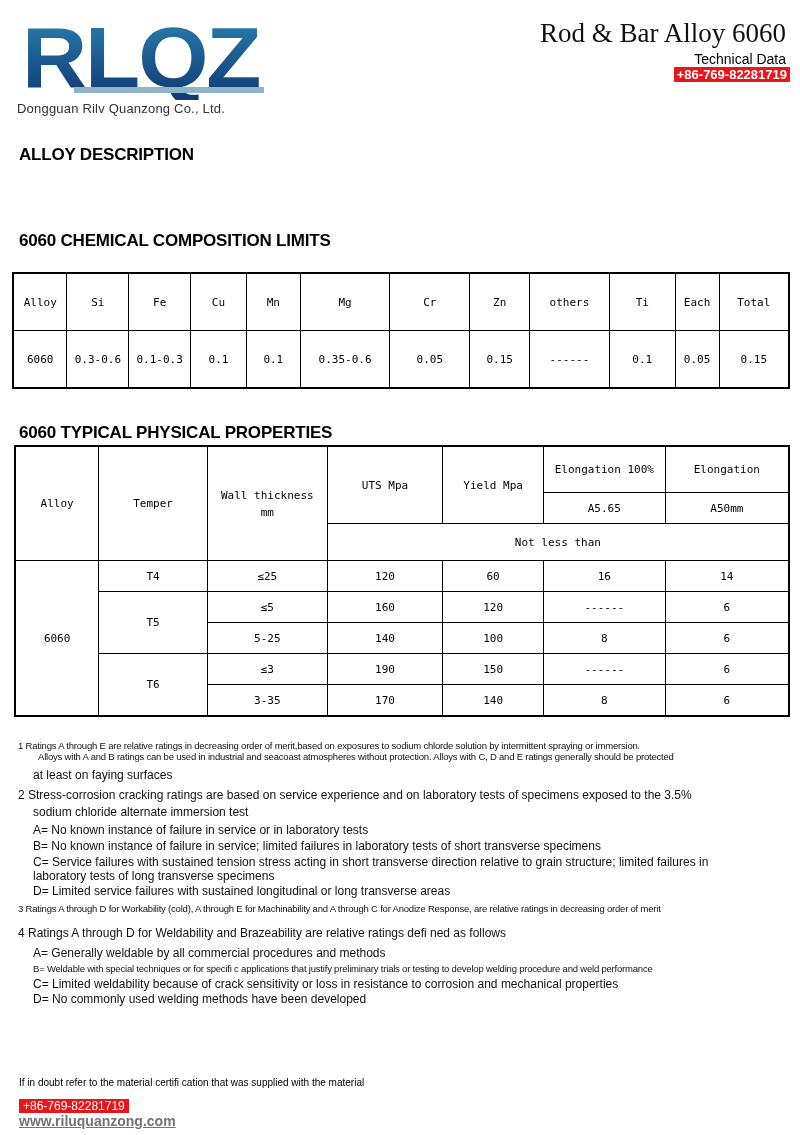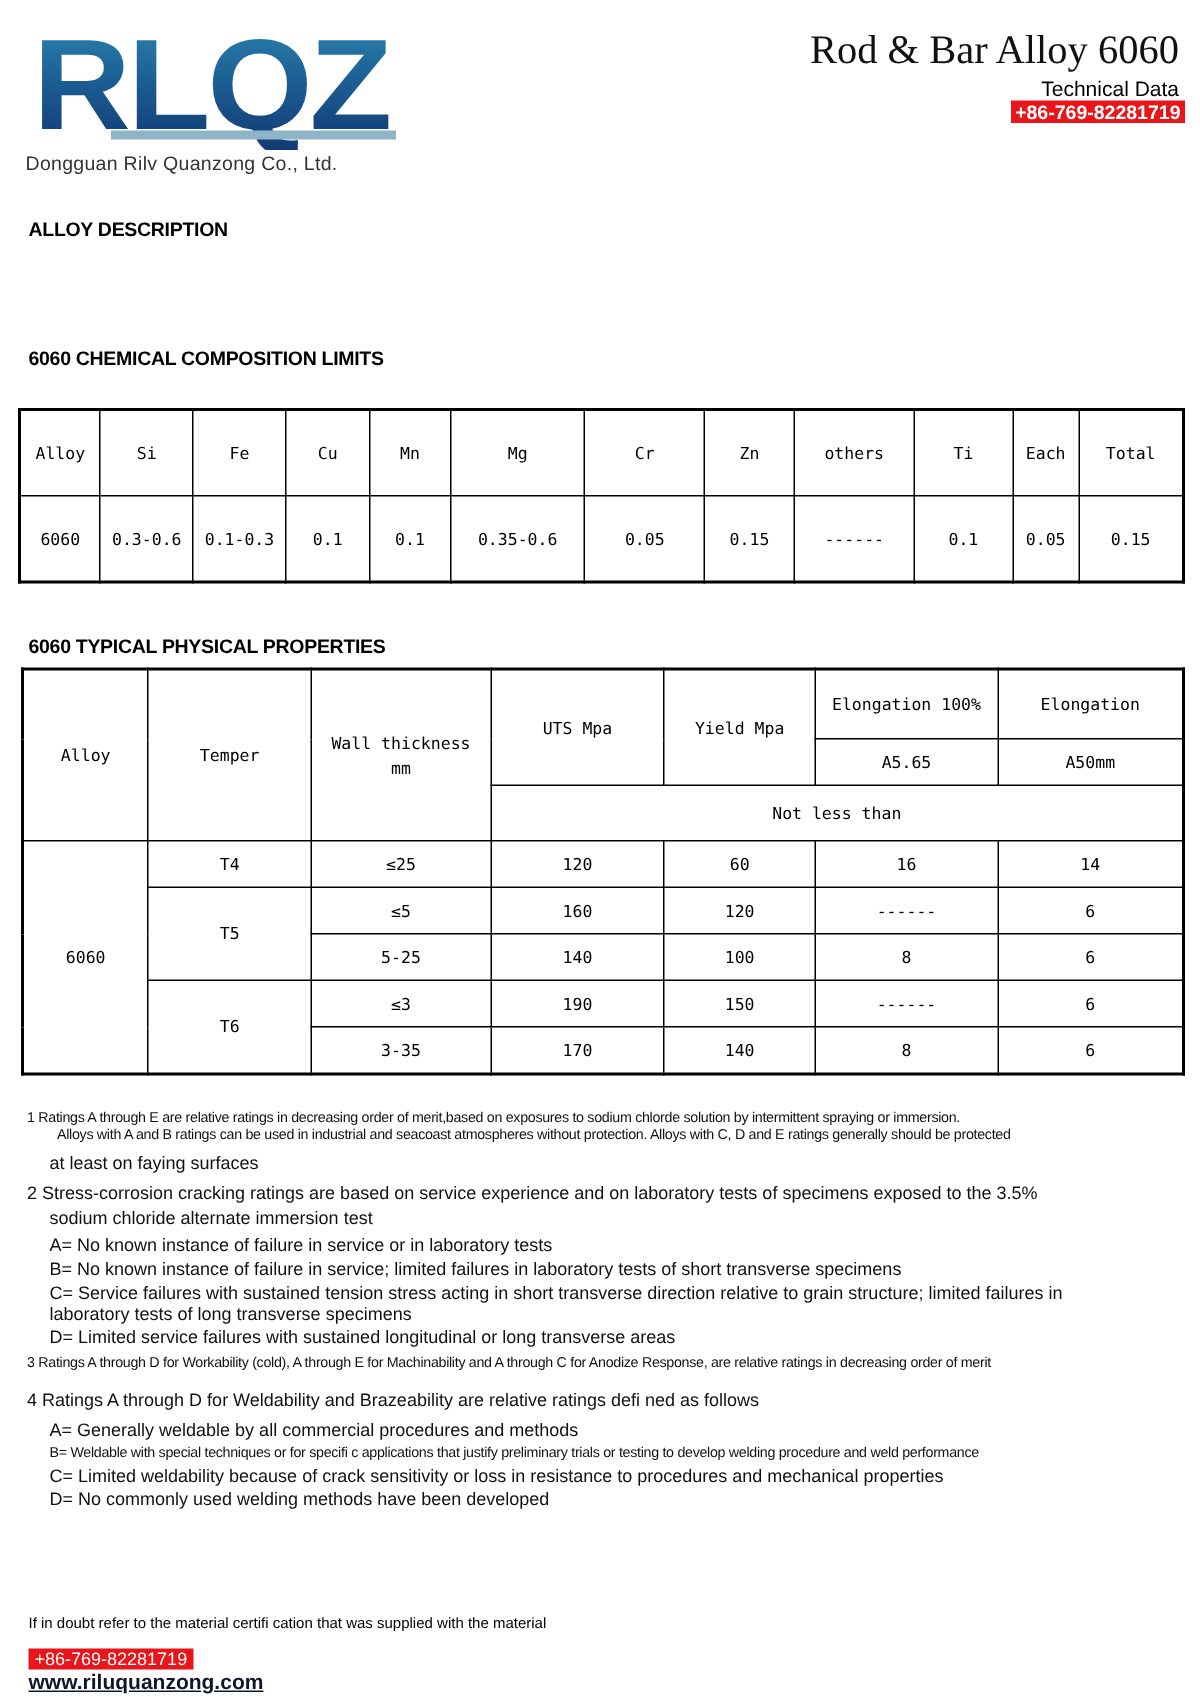--- a/index.html
+++ b/index.html
@@ -11,35 +11,35 @@
   .logo-text { position:absolute; left:0; top:-10px; font-family:"Liberation Sans", sans-serif; font-weight:bold; font-size:86px; letter-spacing:-2px; line-height:86px;
     color:#1e4f86; background:linear-gradient(180deg,#2a83ad 0%,#1c5f94 45%,#123a74 100%); -webkit-background-clip:text; background-clip:text; -webkit-text-fill-color:transparent; transform:scaleX(1.05); transform-origin:left; }
   .logo-bar { position:absolute; left:52px; top:63px; width:190px; height:6px; background:#8fb4c8; }
   .company { left:17px; top:101px; font-size:13px; color:#333; letter-spacing:0.2px; }
 
   
   .title { right:14px; top:18px; font-family:"Liberation Serif", serif; font-size:27px; color:#111; }
   .subtitle { right:14px; top:51px; font-size:14px; color:#000000; }
   .phone-top { right:10px; top:67px; font-size:13px; font-weight:bold; color:#fff; background:#e8151b; padding:0 3px; line-height:15px; }
 
-  .h2 { left:19px; font-size:13px; font-weight:bold; letter-spacing:-0.2px; }
+  .h2 { left:19px; font-size:17px; font-weight:bold; letter-spacing:-0.2px; }
 
   table { border-collapse:collapse; position:absolute; font-family:"DejaVu Sans Mono", monospace; font-size:11px; }
   td { border:1px solid #000; text-align:center; vertical-align:middle; padding:0; }
   .comp { left:12px; top:272px; width:778px; border:2px solid #000; }
   .comp td { height:56px; }
   .phys { left:14px; top:445px; width:776px; border:2px solid #000; }
   .phys td { height:30px;margin-top:34px; }
 
   .notes { left:18px; font-size:12px; color:#111; }
   .small { font-size:9.5px; letter-spacing:-0.2px; }
 
   .footer-note { left:19px; top:1077px; font-size:10px; }
   .phone-bot { left:19px; top:1099px; font-size:12px; color:#fff; background:#e8151b; padding:0 4px; line-height:14px; }
-  .url { left:19px; top:1113px; font-size:14px; font-weight:bold; color:#0f172a; text-decoration:underline; }
+  .url { left:19px; top:1113px; font-size:14px; font-weight:bold; color:#737373; text-decoration:underline; }
 </style>
 </head>
 <body>
 
 <div class="abs logo">
   <div class="logo-text">RLQZ</div>
   <div class="logo-bar"></div>
 </div>
 <div class="abs company">Dongguan Rilv Quanzong Co., Ltd.</div>
 
@@ -178,18 +178,18 @@
 <div class="abs notes" style="top:805px; left:33px;">sodium chloride alternate immersion test</div>
 <div class="abs notes" style="top:823px; left:33px;">A= No known instance of failure in service or in laboratory tests</div>
 <div class="abs notes" style="top:839px; left:33px;">B= No known instance of failure in service; limited failures in laboratory tests of short transverse specimens</div>
 <div class="abs notes" style="top:855px; left:33px;">C= Service failures with sustained tension stress acting in short transverse direction relative to grain structure; limited failures in</div>
 <div class="abs notes" style="top:869px; left:33px;">laboratory tests of long transverse specimens</div>
 <div class="abs notes" style="top:884px; left:33px;">D= Limited service failures with sustained longitudinal or long transverse areas</div>
 <div class="abs notes small" style="top:903px;">3  Ratings A through D for Workability (cold), A through E for Machinability and A through C for Anodize Response, are relative ratings in decreasing order of merit</div>
 <div class="abs notes" style="top:926px;">4  Ratings A through D for Weldability and Brazeability are relative ratings defi ned as follows</div>
 <div class="abs notes" style="top:946px; left:33px;">A= Generally weldable by all commercial procedures and methods</div>
 <div class="abs notes small" style="top:963px; left:33px;">B= Weldable with special techniques or for specifi c applications that justify preliminary trials or testing to develop welding procedure and weld performance</div>
-<div class="abs notes" style="top:977px; left:33px;">C= Limited weldability because of crack sensitivity or loss in resistance to procedures and mechanical properties</div>
+<div class="abs notes" style="top:977px; left:33px;">C= Limited weldability because of crack sensitivity or loss in resistance to corrosion and mechanical properties</div>
 <div class="abs notes" style="top:992px; left:33px;">D= No commonly used welding methods have been developed</div>
 
 <div class="abs footer-note">If in doubt refer to the material certifi cation that was supplied with the material</div>
 <div class="abs phone-bot">+86-769-82281719</div>
 <a class="abs url">www.riluquanzong.com</a>
 
 </body></html>

